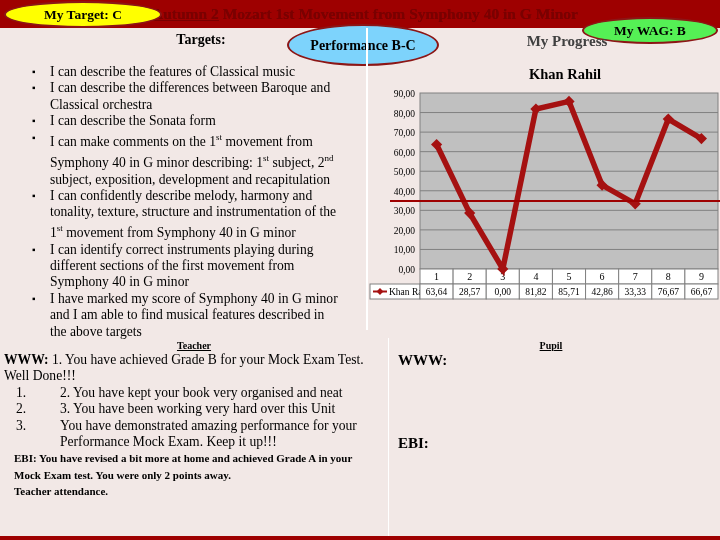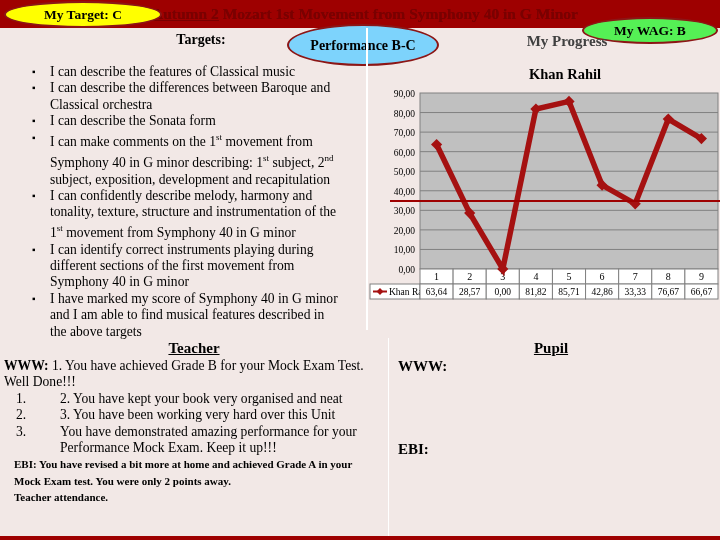--- a/index.html
+++ b/index.html
@@ -105,21 +105,21 @@
     position:absolute;left:0;top:338px;width:720px;height:202px;
   }
   .bottom-left{
     position:absolute;left:0;top:0;width:389px;height:202px;
     border-right:1px solid #ffffff;box-sizing:border-box;
   }
   .bottom-right{
     position:absolute;left:390px;top:0;width:322px;height:202px;
   }
   .sec-title{
-    text-align:center;font-weight:bold;font-size:15px;
+    text-align:center;font-weight:bold;font-size:10px;
     text-decoration:underline;margin:2px 0 1px 0;
   }
   .tx{font-size:13.6px;line-height:16.4px;}
   .tx b{font-weight:bold;}
   ol.numlist{
     margin:0;padding:0 4px 0 8px;list-style:none;counter-reset:n;
   }
   ol.numlist li{
     position:relative;padding-left:52px;
     font-size:13.6px;line-height:16.4px;

